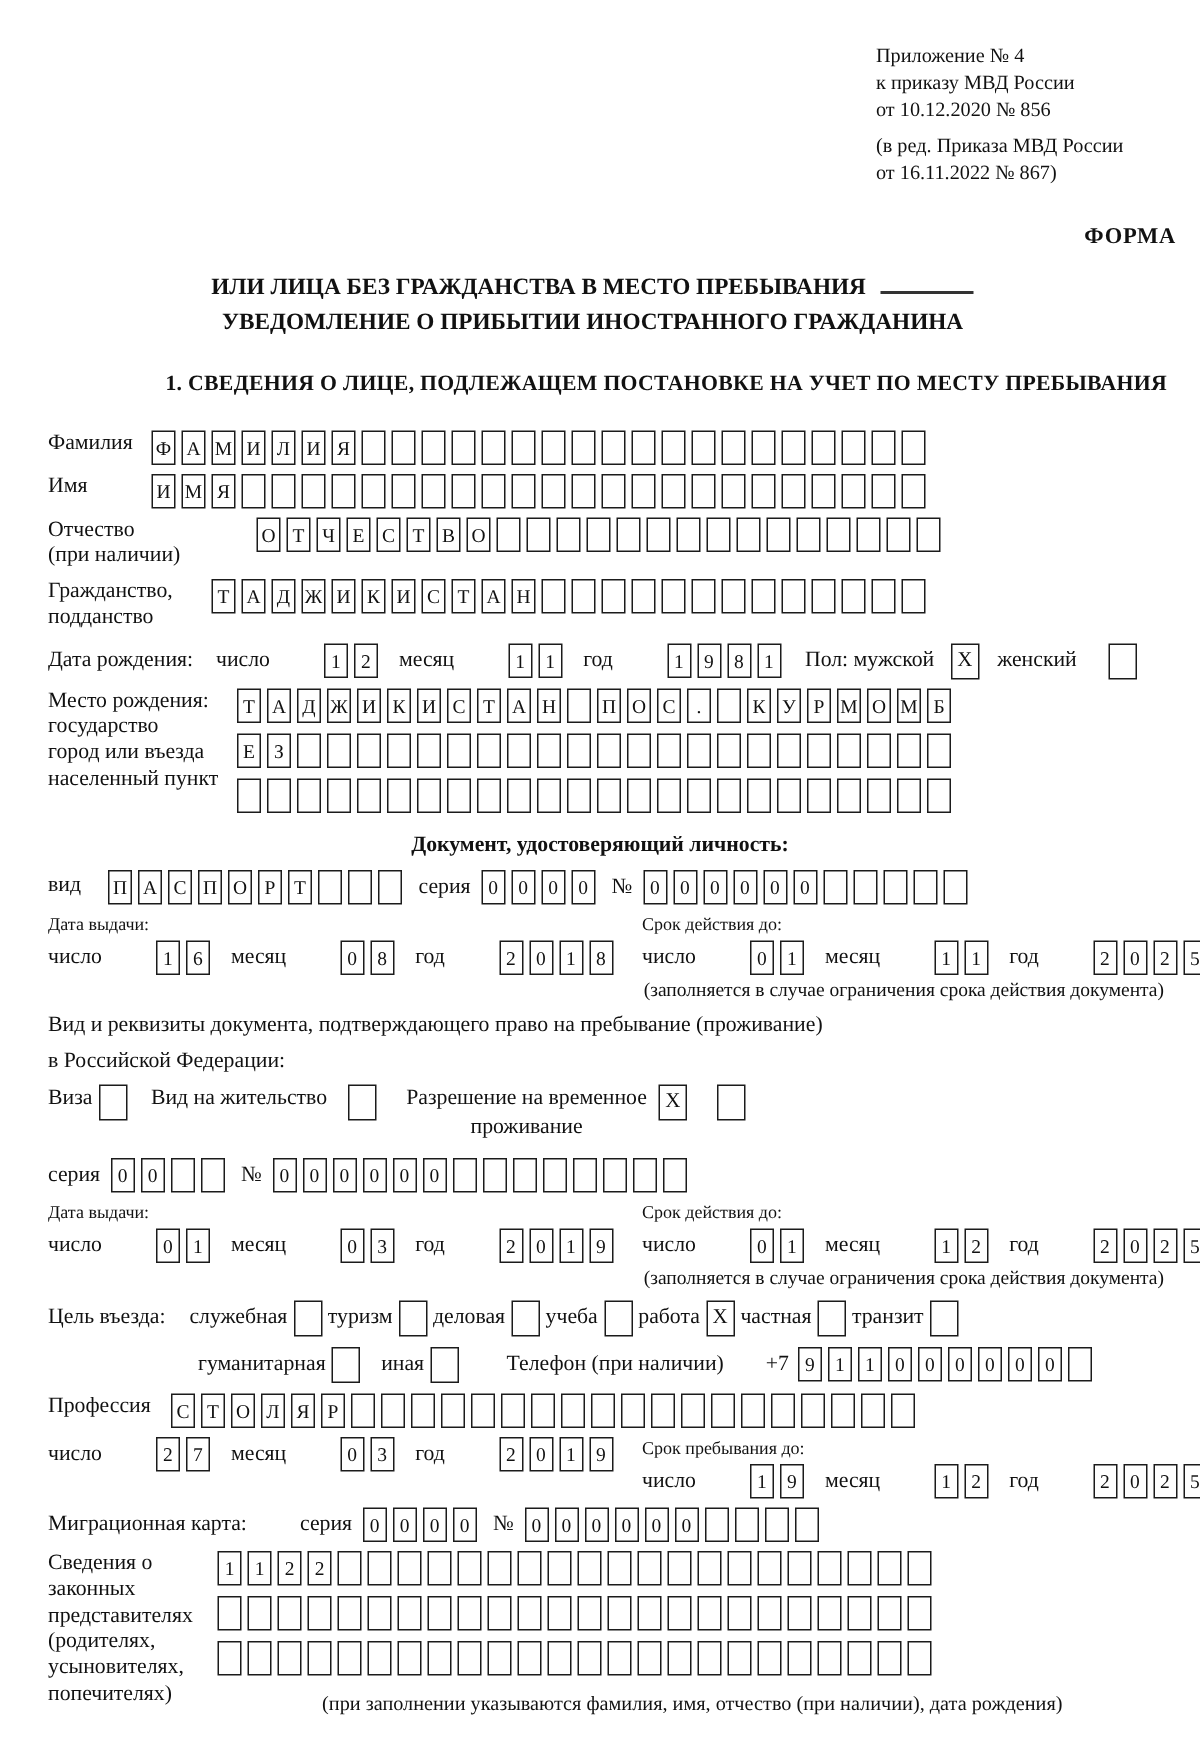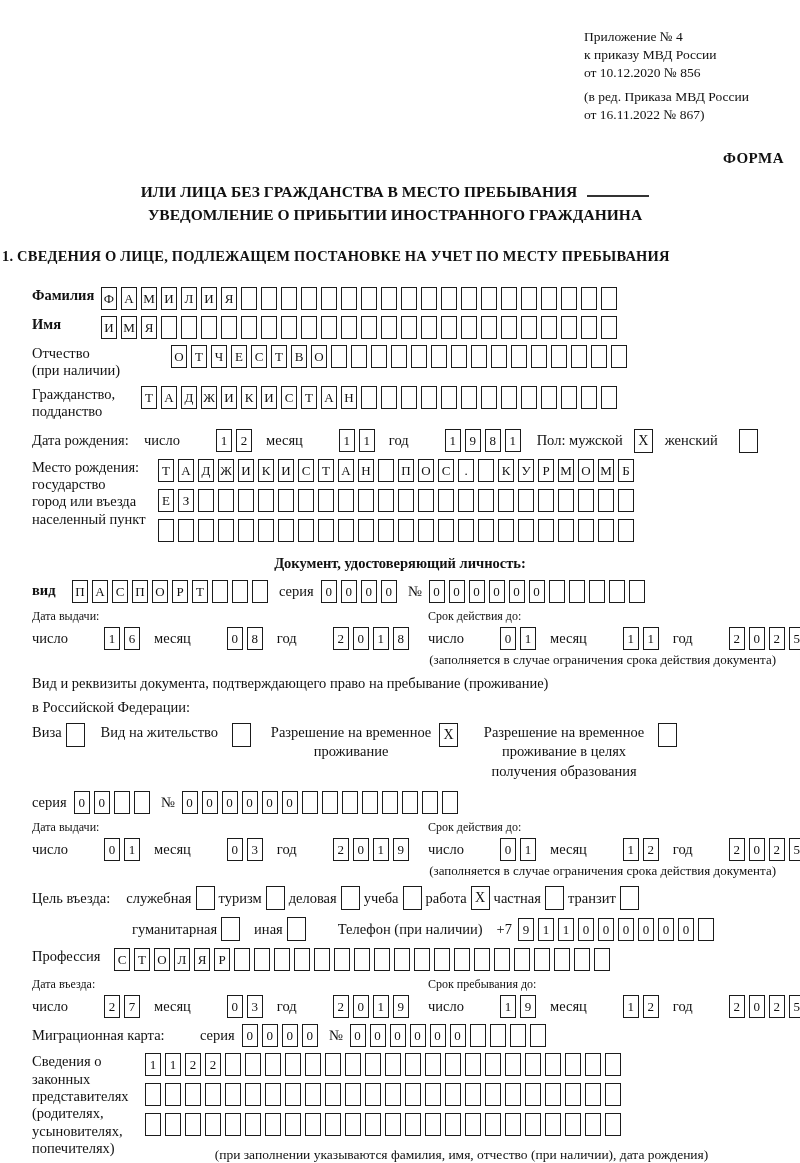--- a/index.html
+++ b/index.html
@@ -14,42 +14,42 @@
   .page { padding: 28px 22px 0 32px; position: relative; width: 800px; height: 1163px; }
 
   
   .req-block { margin-left: 552px; width: 214px; font-size: 13.5px; line-height: 1.35; }
   .req-block .gap { height: 5px; }
   .form-word { margin-left: 552px; width: 200px; text-align: right; font-weight: bold; font-size: 15px; margin-top: 26px; letter-spacing: .5px; }
 
   
   .title { text-align: center; font-weight: bold; font-size: 15.5px; line-height: 1.45; margin-top: 14px; margin-left: -20px; }
   .u-line { display: inline-block; width: 62px; border-bottom: 2px solid #333; height: 12px; margin-left: 10px; }
-  .section1 { text-align: left; font-weight: bold; font-size: 14.5px; margin-top: 22px; margin-left: -30px; letter-spacing: .2px; }
+  .section1 { text-align: right; font-weight: bold; font-size: 14.5px; margin-top: 22px; margin-left: -30px; letter-spacing: .2px; }
 
   .form-body { margin-top: 22px; }
 
   
   .cells { display: inline-flex; flex-wrap: nowrap; flex: none; }
   .cell {
     display: inline-flex; align-items: center; justify-content: center;
     width: 16px; height: 23px; flex: none;
     border: 1.6px solid #1b1b1b; margin-right: 4px;
     font-size: 13px; line-height: 1;
   }
   .checkbox {
     display: inline-flex; align-items: center; justify-content: center;
     width: 19px; height: 24px; flex: none;
     border: 1.6px solid #1b1b1b;
     font-size: 14px; margin: 0 4px;
   }
 
   .frow { display: flex; align-items: flex-start; margin-bottom: 6px; font-size: 14.5px; }
   .flabel { flex: none; line-height: 1.2; }
-  .lw-a { width: 69px; font-weight: bold; }   
+  .lw-a { width: 69px; }   
   .lw-b { width: 139px; }  
   .lw-c { width: 109px; }  
   .lw-d { width: 126px; }  
   .lw-e { width: 82px; }   
   .lw-f { width: 113px; }  
   .stack > div { margin-bottom: 7px; }
 
   .doc-header { text-align: center; font-weight: bold; font-size: 14.5px; margin: 2px 0 8px -10px; }
 
   .inline-lbl { margin: 0 7px; flex: none; }
@@ -346,21 +346,21 @@
             <span class="cell"></span>
             <span class="cell"></span>
             <span class="cell"></span>
           </div>
       </div>
     </div>
 
     <div class="doc-header">Документ, удостоверяющий личность:</div>
 
     <div class="frow" style="align-items:center;">
-      <div class="flabel" style="width:40px;font-weight:bold;">вид</div>
+      <div class="flabel" style="width:40px;">вид</div>
       <div class="cells">
           <span class="cell">П</span>
           <span class="cell">А</span>
           <span class="cell">С</span>
           <span class="cell">П</span>
           <span class="cell">О</span>
           <span class="cell">Р</span>
           <span class="cell">Т</span>
           <span class="cell"></span>
           <span class="cell"></span>
@@ -459,21 +459,20 @@
       </div>
       <div class="opt">
         <span class="opt-lbl">Вид на жительство</span>
         <span class="checkbox" style="margin-left:14px;"></span>
       </div>
       <div class="opt">
         <span class="opt-lbl c2">Разрешение на временное проживание</span>
         <span class="checkbox">X</span>
       </div>
       <div class="opt" style="margin-right:0;">
-        <span class="opt-lbl c3">Разрешение на временное проживание в целях получения образования</span>
         <span class="checkbox"></span>
       </div>
     </div>
 
     <div class="frow" style="align-items:center;">
       <span class="inline-lbl" style="margin-left:0;">серия</span>
       <div class="cells">
           <span class="cell">0</span>
           <span class="cell">0</span>
           <span class="cell"></span>
@@ -592,21 +591,21 @@
 
     <div class="purpose-row" style="padding-left:100px;">
       <span class="p-item">
           <span>гуманитарная</span>
           <span class="checkbox"></span>
         </span>
       <span class="p-item" style="margin-left:10px;">
           <span>иная</span>
           <span class="checkbox"></span>
         </span>
-      <span style="margin-left:28px; margin-right:14px; flex:none;">Телефон (при наличии)</span>
+      <span style="margin-left:28px; margin-right:28px; flex:none;">Телефон (при наличии)</span>
       <span style="margin-right:6px; flex:none;">+7</span>
       <span class="cells">
           <span class="cell">9</span>
           <span class="cell">1</span>
           <span class="cell">1</span>
           <span class="cell">0</span>
           <span class="cell">0</span>
           <span class="cell">0</span>
           <span class="cell">0</span>
           <span class="cell">0</span>
@@ -641,21 +640,20 @@
           <span class="cell"></span>
           <span class="cell"></span>
           <span class="cell"></span>
           <span class="cell"></span>
           <span class="cell"></span>
         </div>
     </div>
 
     <div class="dates2" style="margin-top:4px;">
       <div class="dcol-l">
-        <div class="dcol-title">Дата въезда:</div>
         <div class="dcol-row">
           <div class="dg">
               <span class="dg-lbl">число</span>
               <span class="cells">
                 <span class="cell">2</span>
                 <span class="cell">7</span>
               </span>
             </div>
           <div class="dg">
               <span class="dg-lbl">месяц</span>

